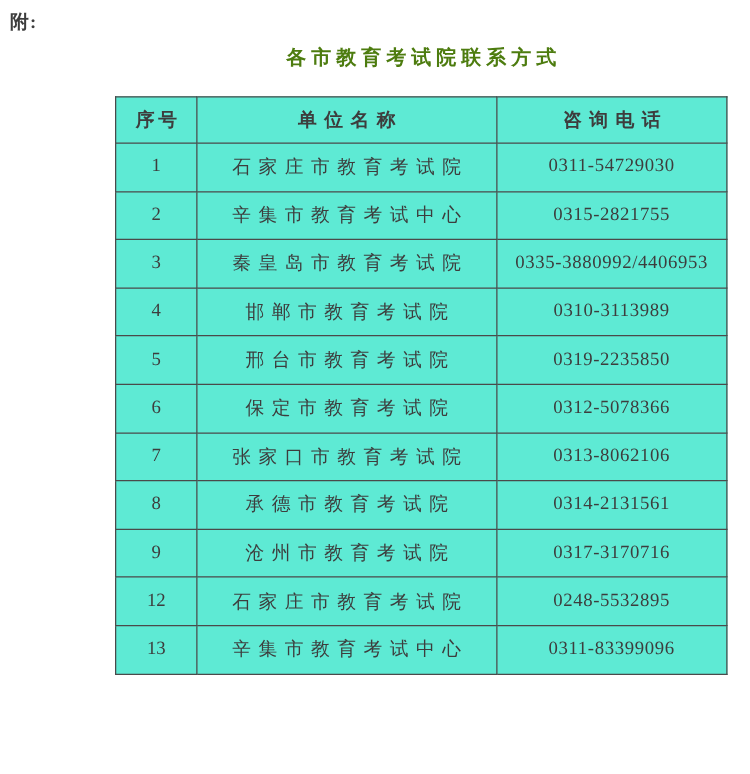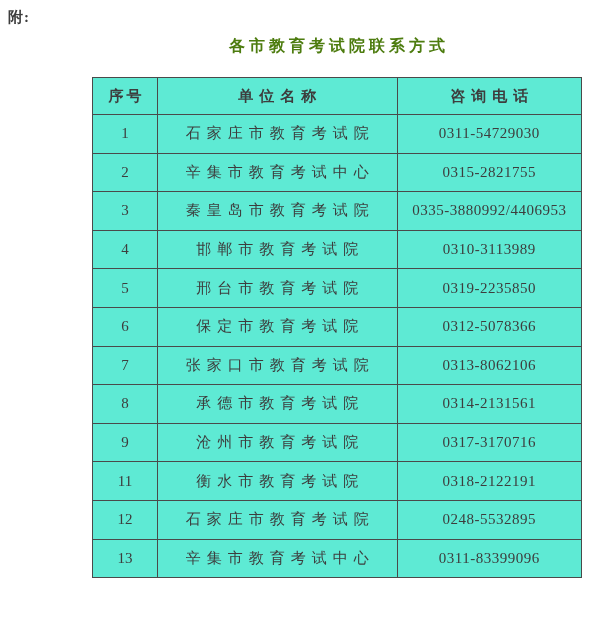--- a/index.html
+++ b/index.html
@@ -149,25 +149,20 @@
           <td class="cell-no">8</td>
           <td class="cell-name">承德市教育考试院</td>
           <td class="cell-phone">0314-2131561</td>
         </tr>
         <tr>
           <td class="cell-no">9</td>
           <td class="cell-name">沧州市教育考试院</td>
           <td class="cell-phone">0317-3170716</td>
         </tr>
         <tr>
-          <td class="cell-no">11</td>
-          <td class="cell-name">衡水市教育考试院</td>
-          <td class="cell-phone">0318-2122191</td>
-        </tr>
-        <tr>
           <td class="cell-no">12</td>
           <td class="cell-name">石家庄市教育考试院</td>
           <td class="cell-phone">0248-5532895</td>
         </tr>
         <tr>
           <td class="cell-no">13</td>
           <td class="cell-name">辛集市教育考试中心</td>
           <td class="cell-phone">0311-83399096</td>
         </tr>
       </tbody>

